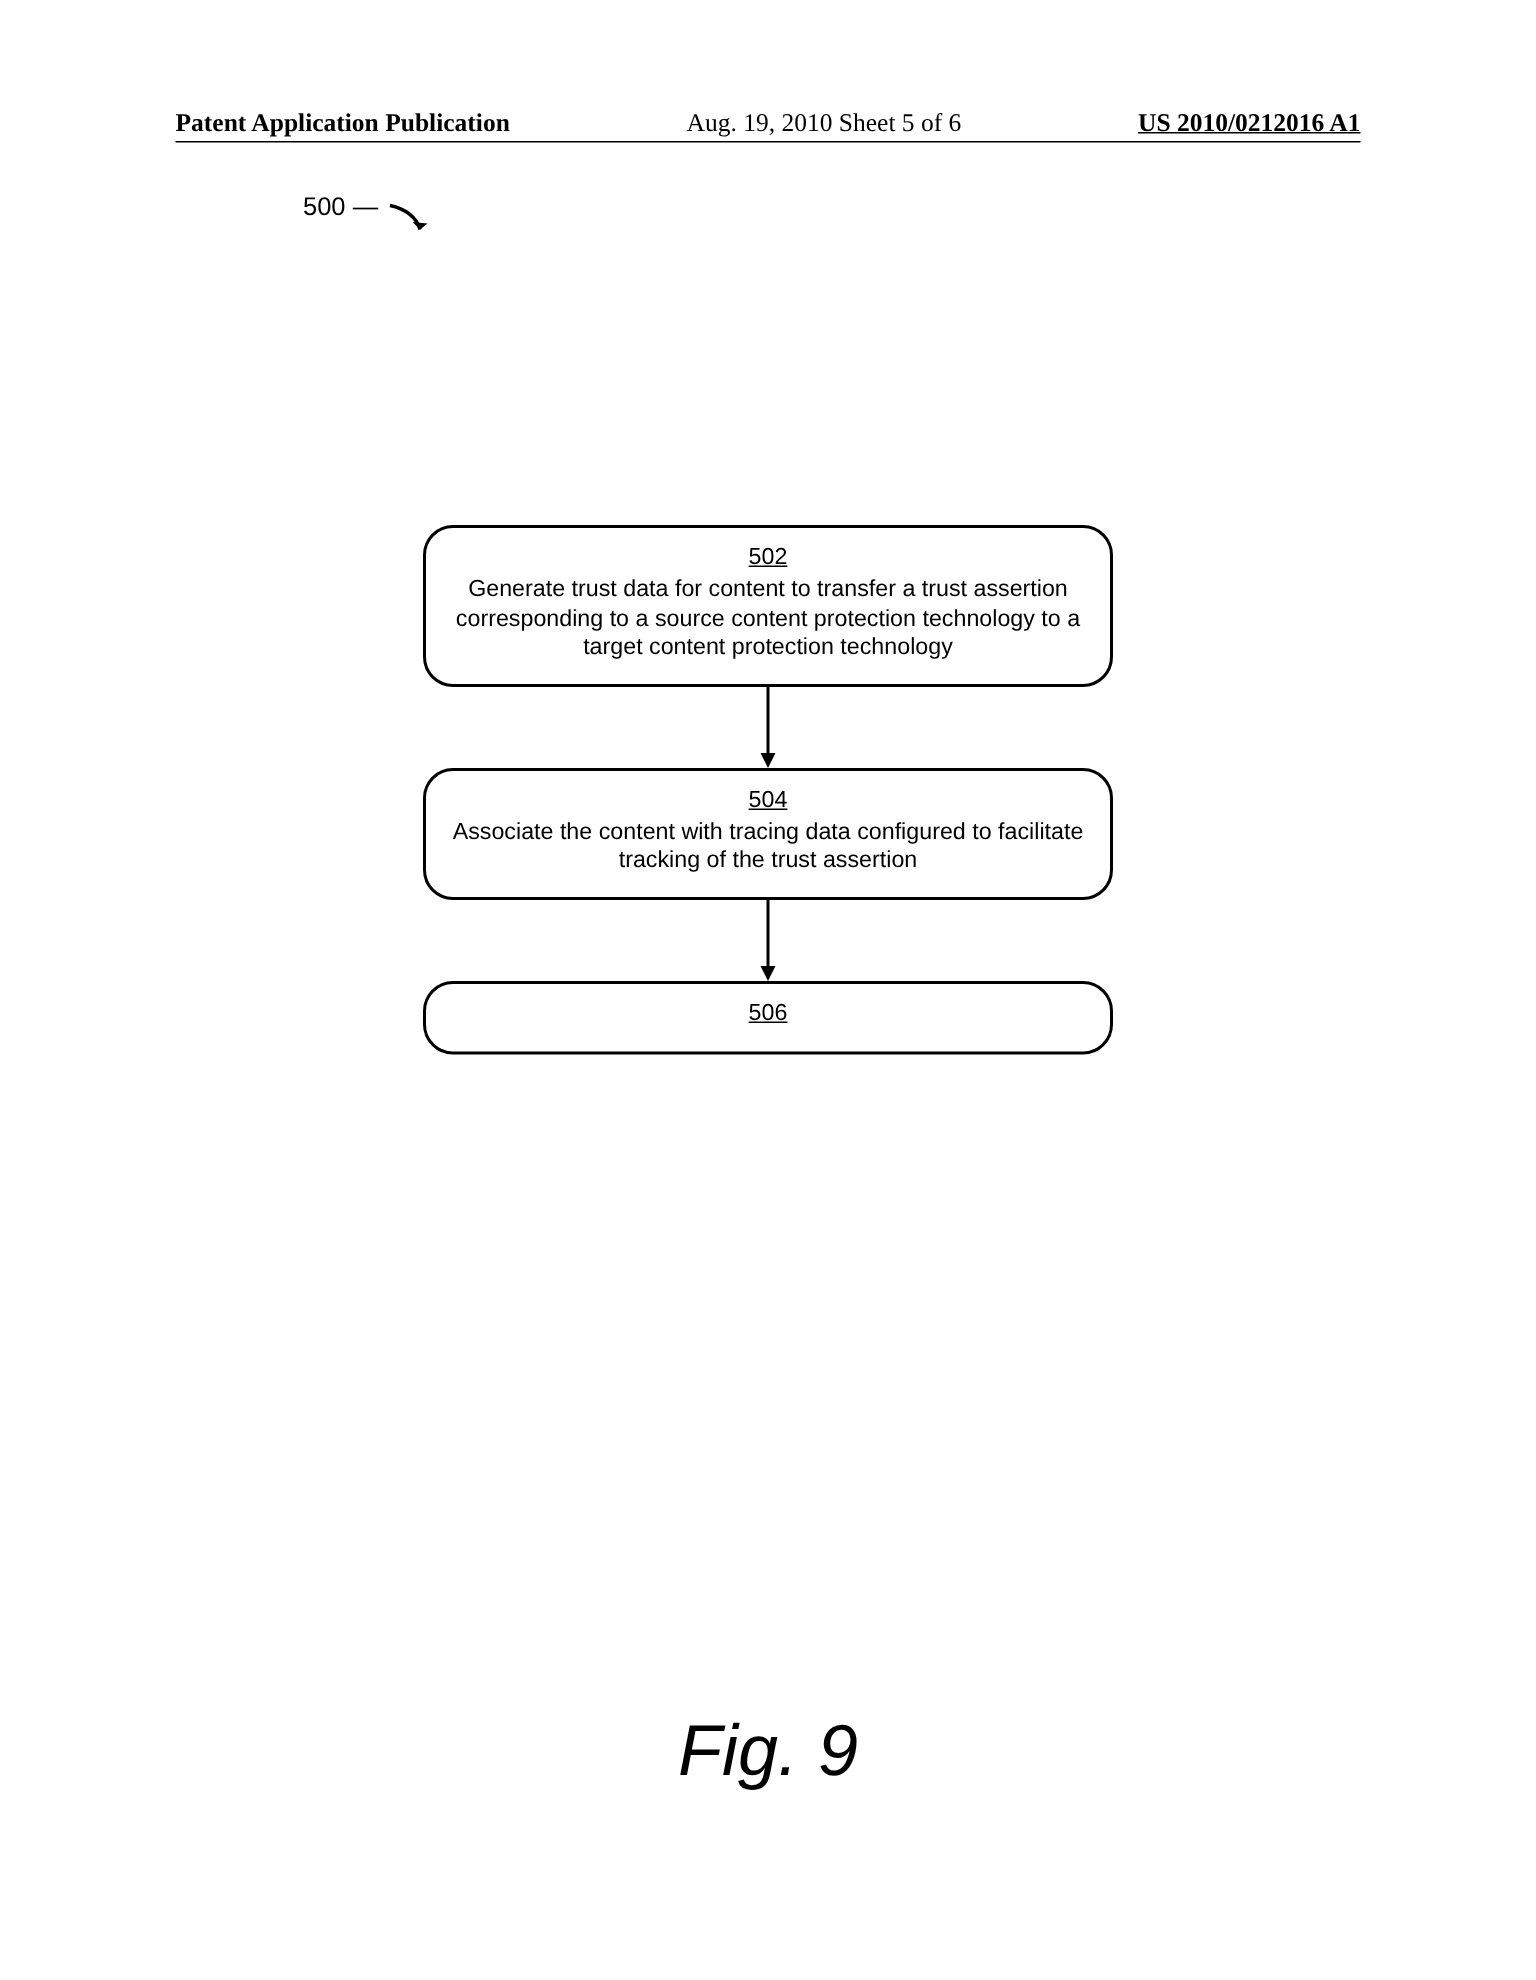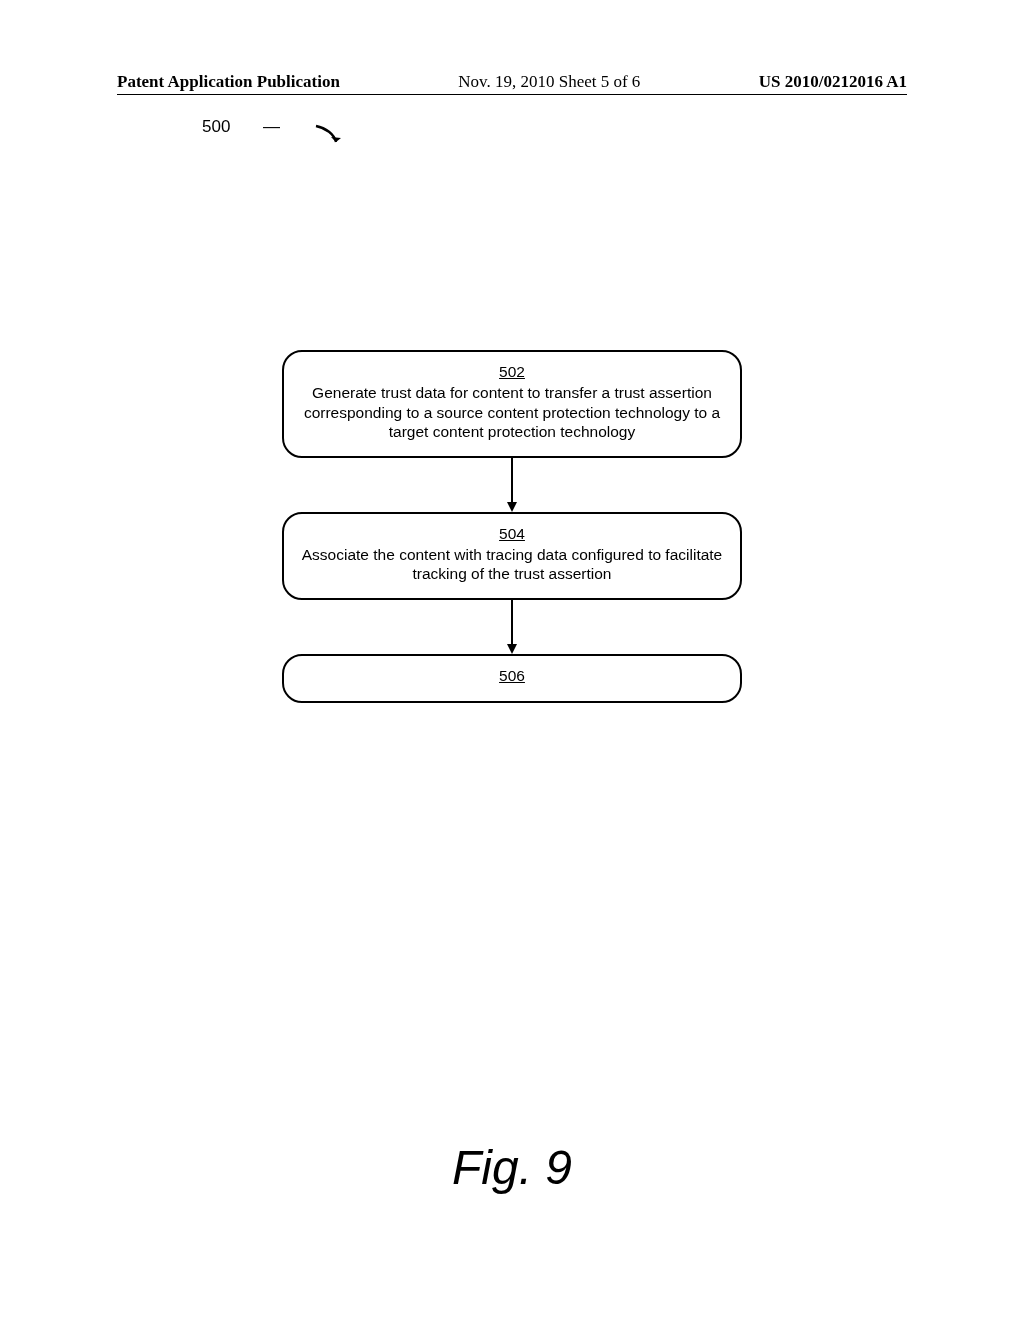--- a/index.html
+++ b/index.html
@@ -29,31 +29,30 @@
     position: absolute;
     top: 72px;
     left: 0;
     right: 0;
     display: flex;
     justify-content: space-between;
     font-size: 17px;
   }
   .header-left { font-weight: bold; }
   .header-center { font-weight: normal; }
-  .header-right { font-weight: bold; }
+  .header-right { font-weight: bold; text-decoration: underline; }
 
   .ref-500 {
     position: absolute;
-    top: 114px;
+    top: 125px;
     left: 85px;
     font-family: Arial, Helvetica, sans-serif;
     font-size: 17px;
     display: flex;
     align-items: center;
-    gap: 28px;
   }
   .ref-500-arrow {
     display: inline-block;
     margin-left: 6px;
     position: relative;
     top: 10px;
   }
   .ref-500-arrow svg { display: block; }
 
   .diagram-wrap {
@@ -100,21 +99,21 @@
     font-weight: normal;
   }
 </style>
 </head>
 <body>
 
 <div class="page">
 
   <div class="header-row">
     <span class="header-left">Patent Application Publication</span>
-    <span class="header-center">Nov. 19, 2010   Sheet 5 of 6</span>
+    <span class="header-center">Aug. 19, 2010   Sheet 5 of 6</span>
     <span class="header-right">US 2010/0212016 A1</span>
   </div>
   <div class="header-line"></div>
 
   <div class="ref-500">
     <span>500</span>
     <span>&nbsp;—</span>
     <span class="ref-500-arrow">
       <svg width="30" height="26" viewBox="0 0 30 26">
         <path d="M2 2 C 12 4, 20 10, 22 18" stroke="#000" stroke-width="2.4" fill="none"></path>

